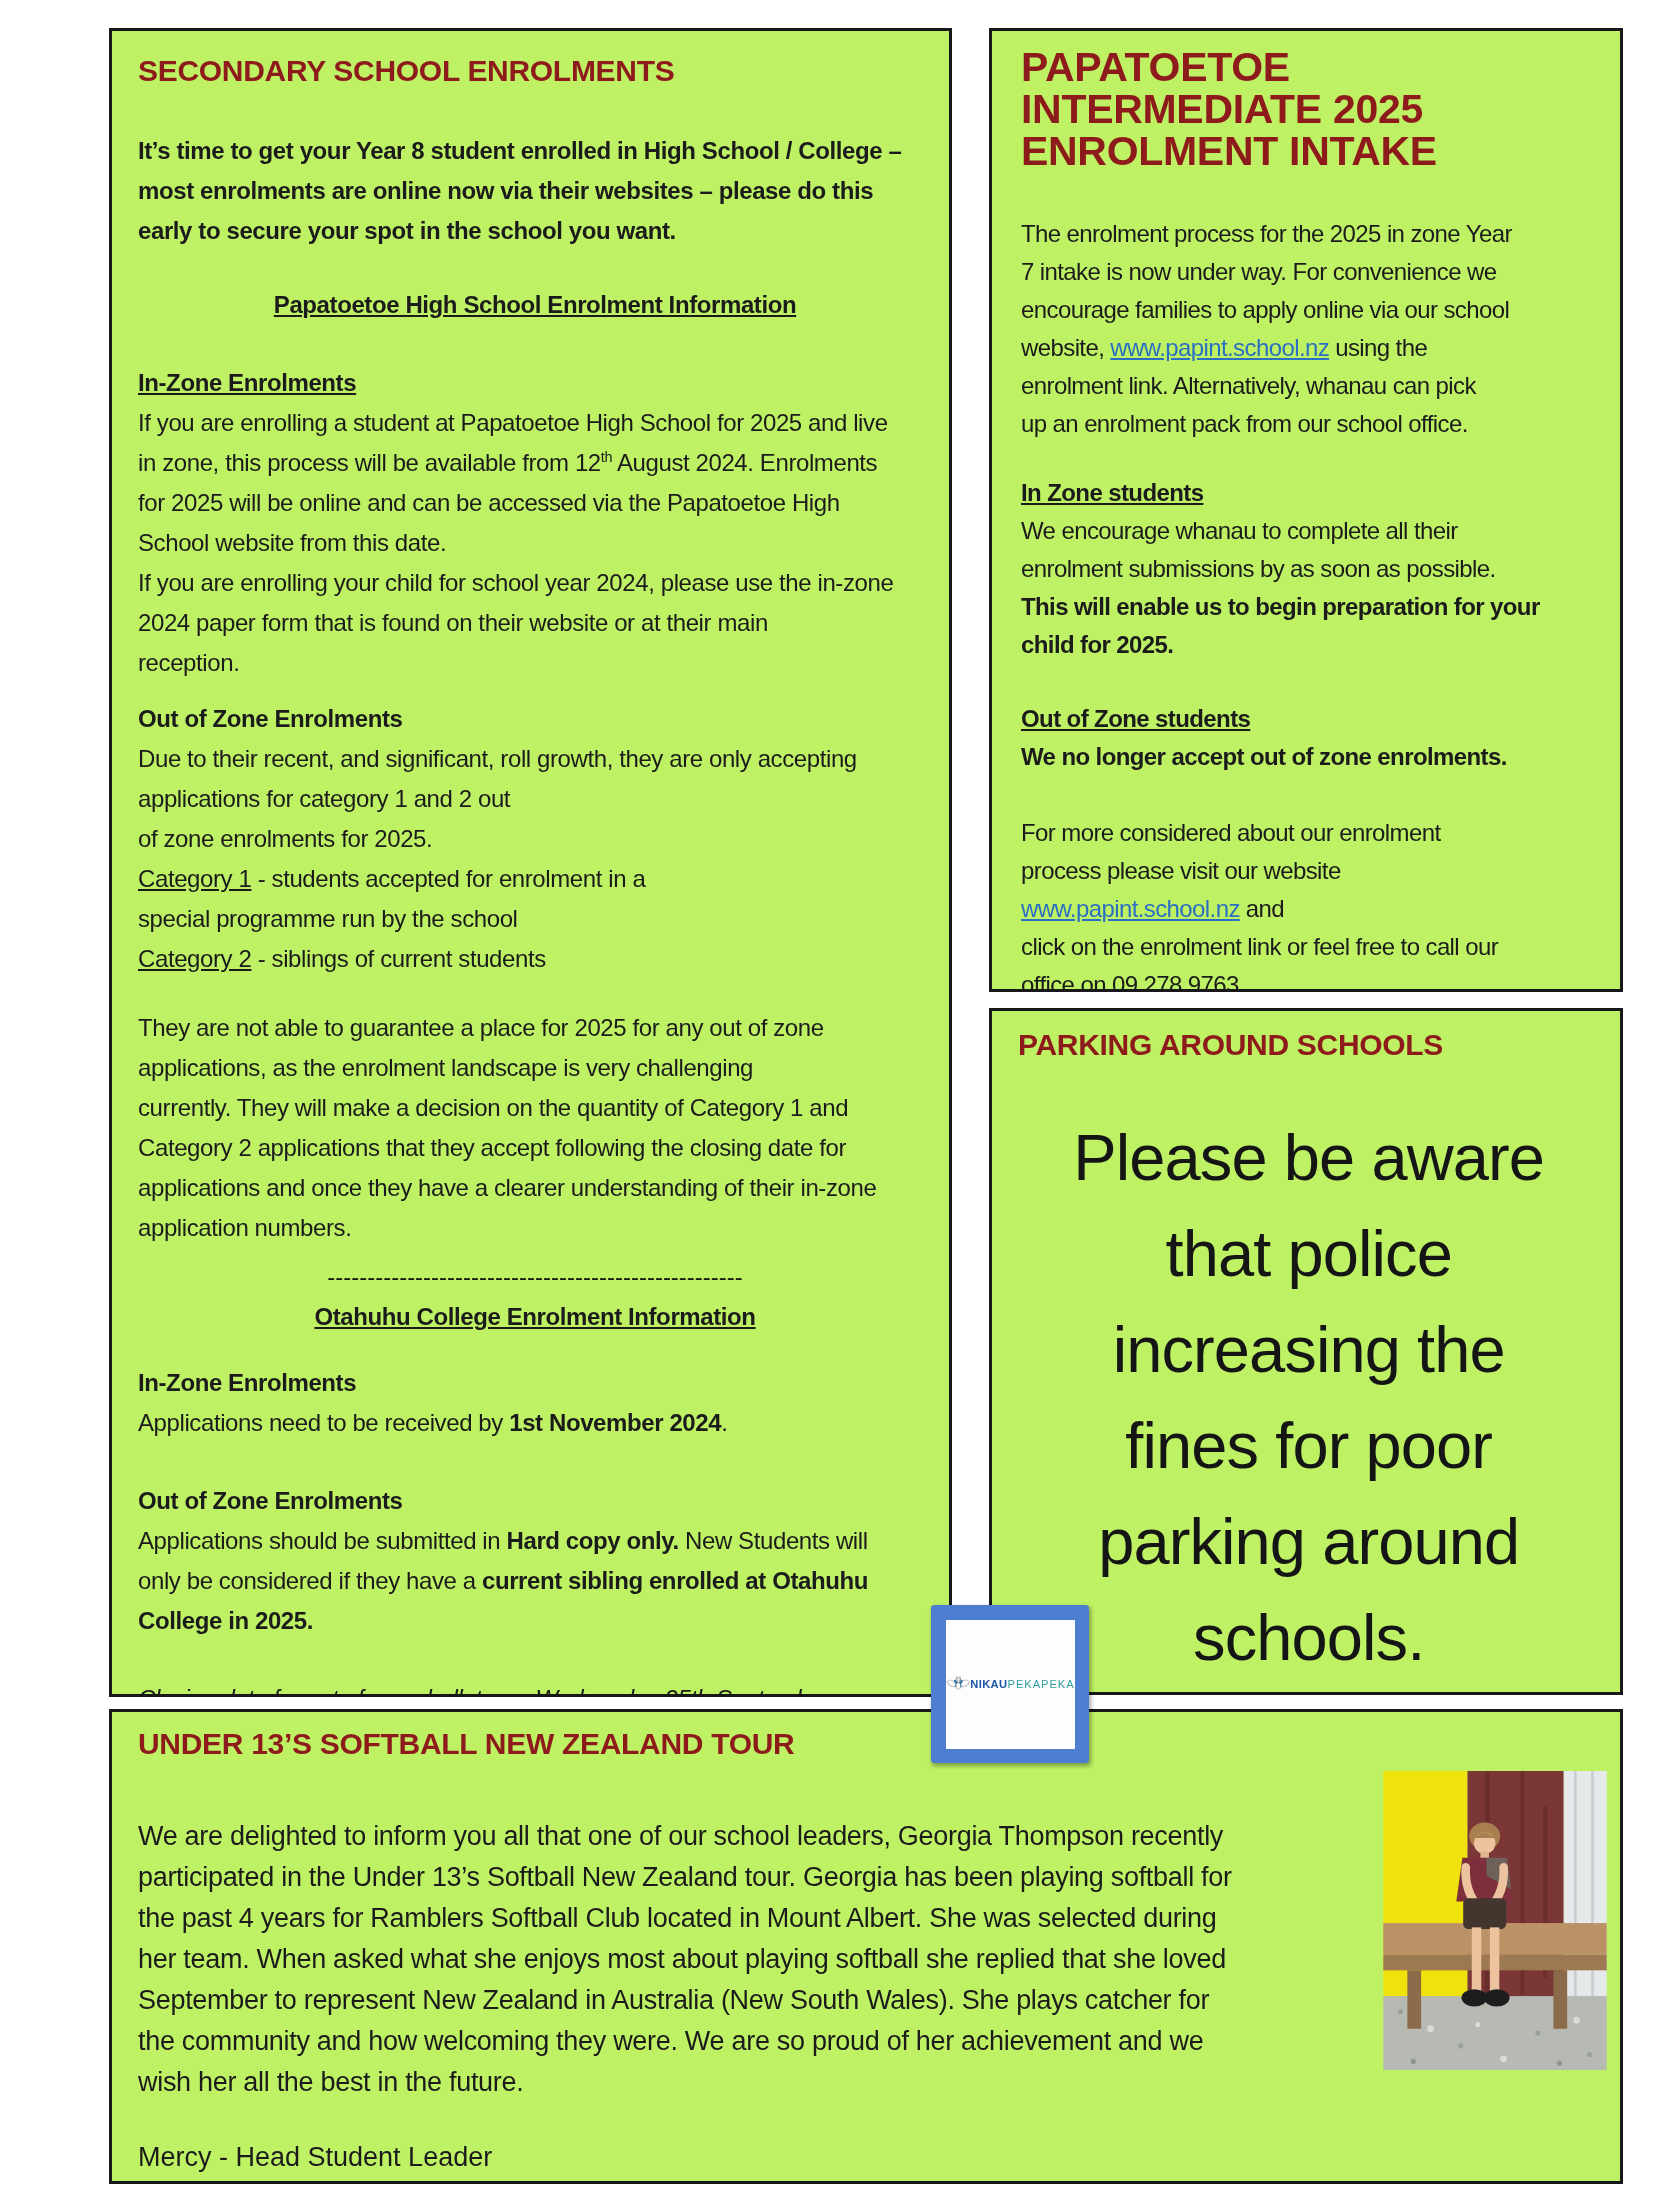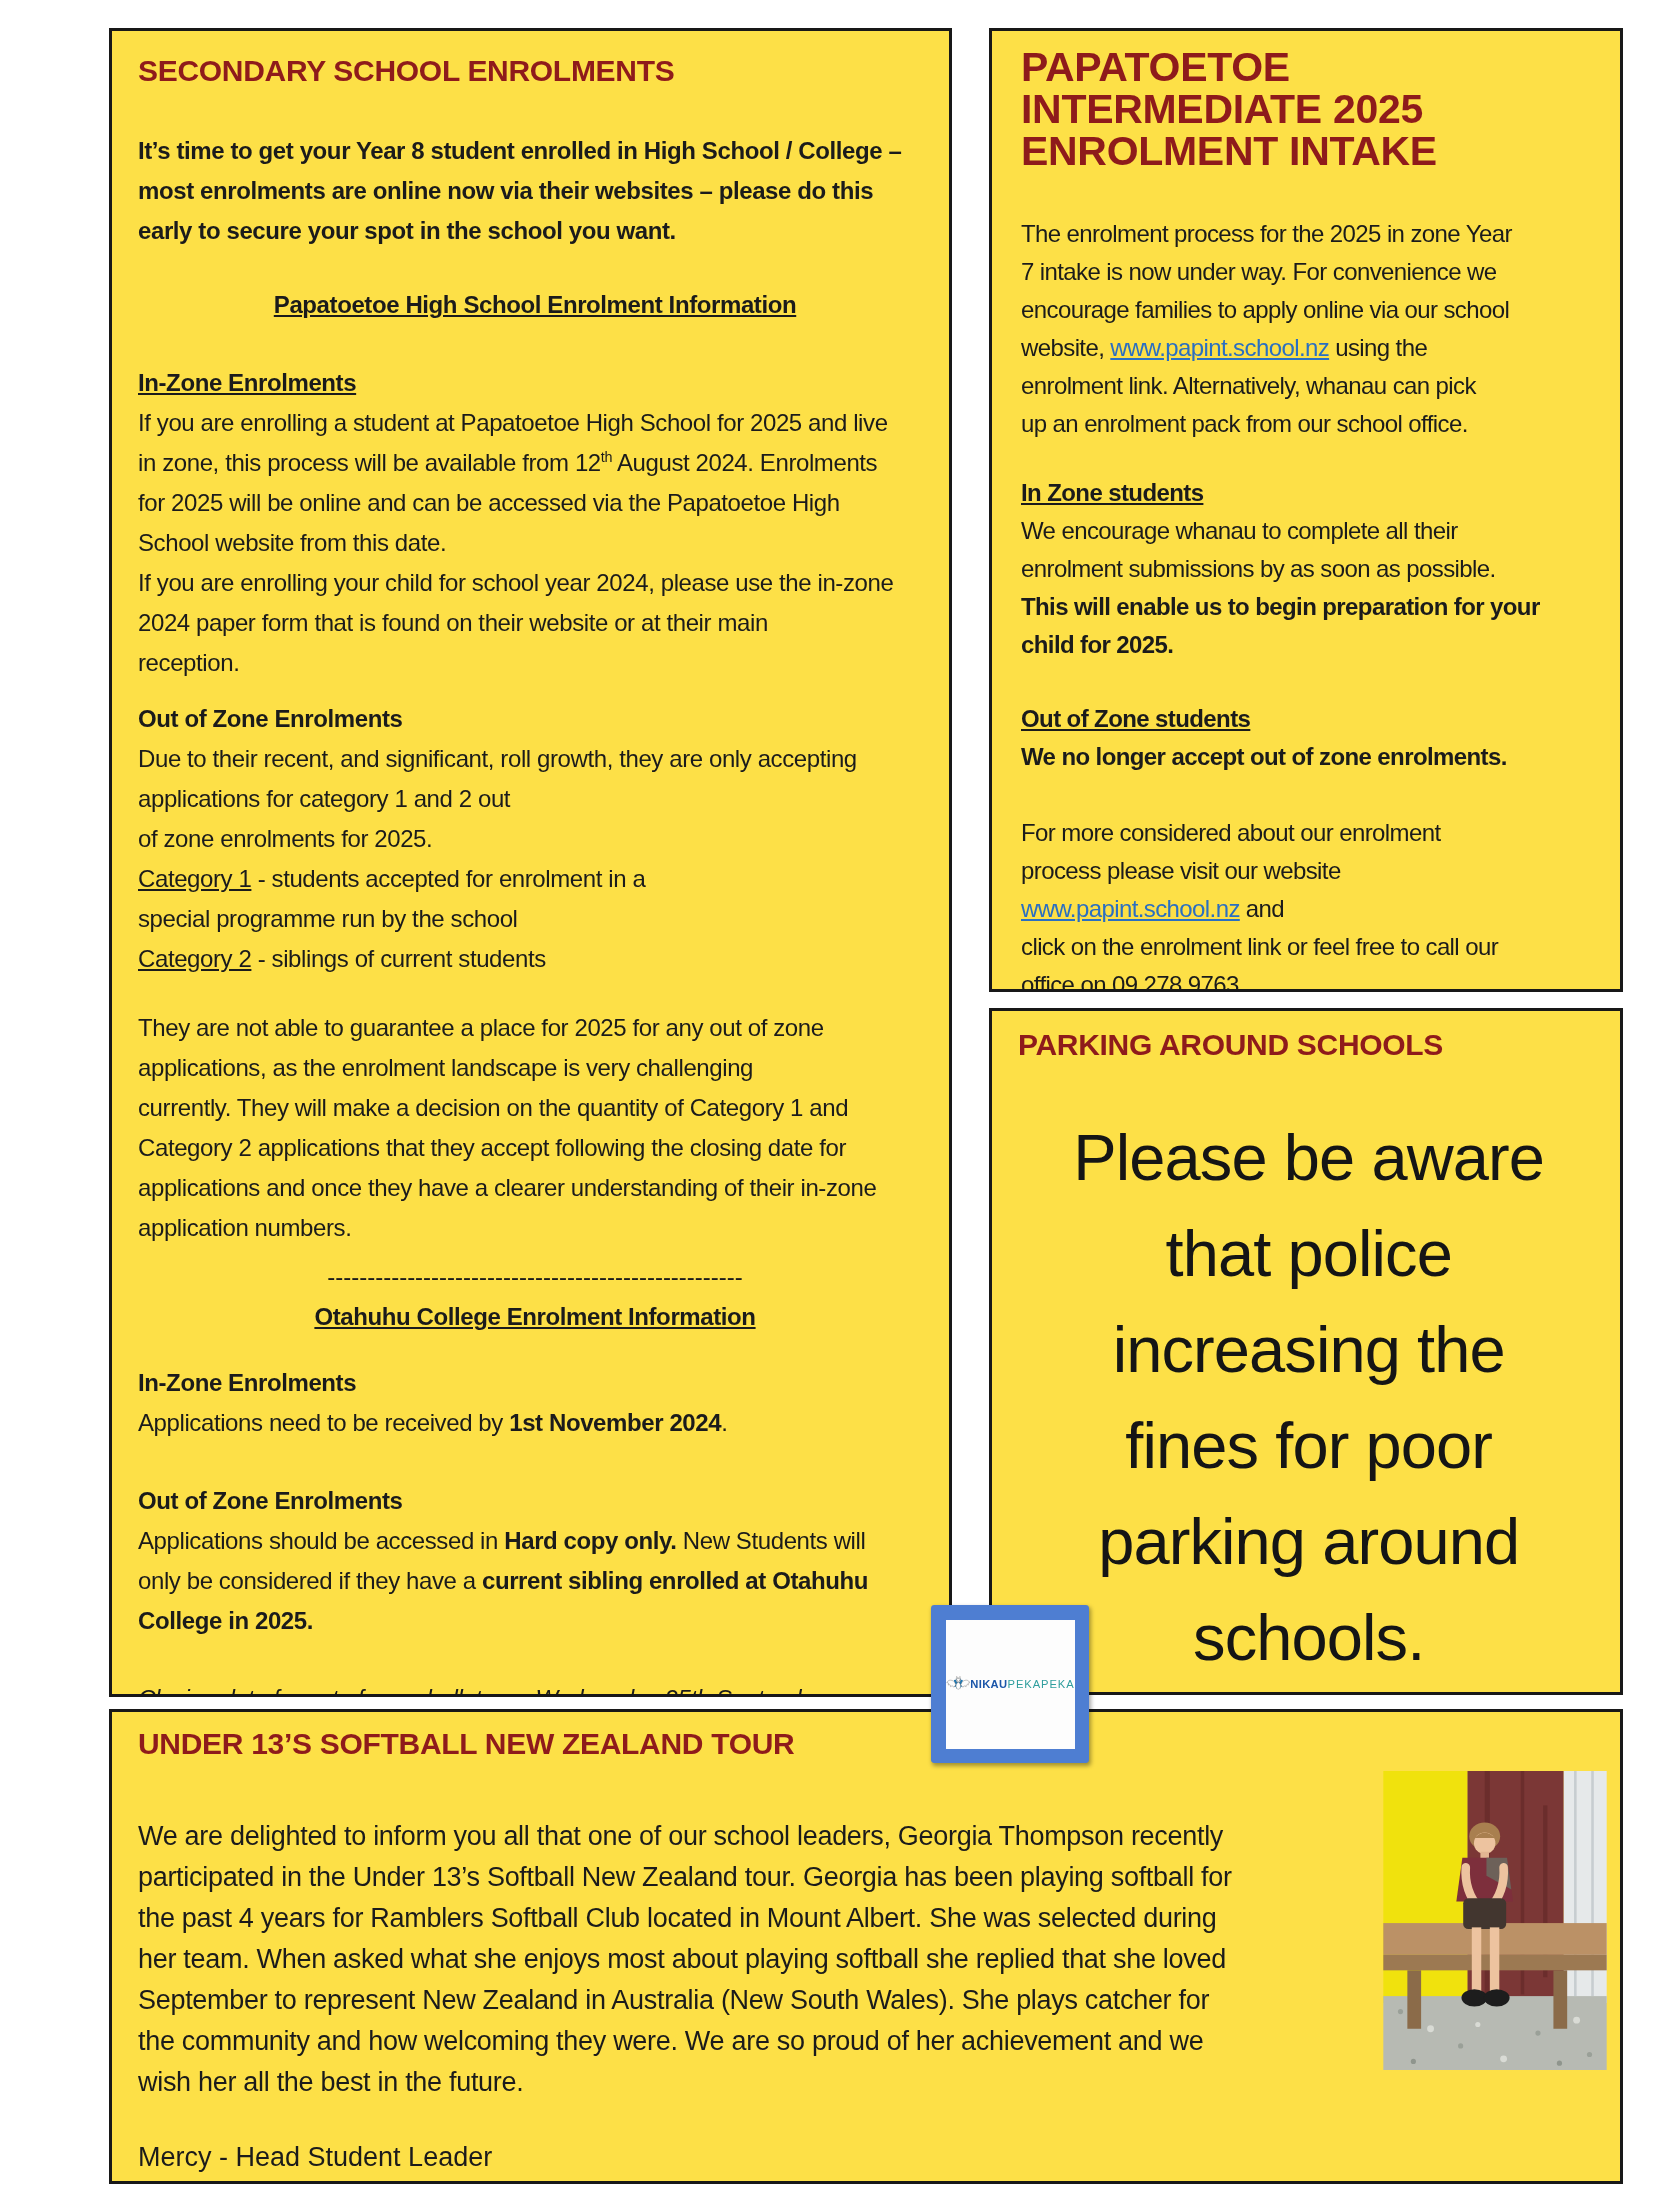--- a/index.html
+++ b/index.html
@@ -1,20 +1,20 @@
 <!DOCTYPE html>
 <html style="font-size:13.8px"><head>
 <meta charset="utf-8">
 <style>
   html,body{margin:0;padding:0;}
   body{
     width:1673px;height:2203px;position:relative;background:#ffffff;
     font-family:"Liberation Sans", sans-serif;color:#1b1b1b;overflow:hidden;
   }
-  .box{position:absolute;box-sizing:border-box;border:3.4px solid #181818;background:#fde047;overflow:hidden;}
+  .box{position:absolute;box-sizing:border-box;border:3.4px solid #181818;background:#bef264;overflow:hidden;}
   #left-box{left:109px;top:27.5px;width:843px;height:1669px;padding:20.6px 17px 17px 26px;}
   #right-box1{left:989px;top:27.5px;width:634px;height:964px;padding:15.5px 22.4px 15.5px 29px;}
   #right-box2{left:989px;top:1008px;width:634px;height:687px;padding:13.8px 20.6px 13.8px 26px;}
   #bottom-box{left:109px;top:1709px;width:1514px;height:475px;padding:12px 26px;}
 
   .h-red{color:#8e1b1b;font-weight:bold;font-size:30px;line-height:40px;letter-spacing:-0.3px;}
   #right-box1 .h-red{font-size:41px;line-height:42px;}
 
   .l-line{font-size:24px;line-height:40px;letter-spacing:-0.4px;white-space:nowrap;}
   .r-line{font-size:24px;line-height:38px;letter-spacing:-0.6px;white-space:nowrap;}
@@ -109,21 +109,21 @@
   </div>
 
   <div class="l-line ctr dashes">----------------------------------------------------</div>
   <div class="l-line b u ctr ota-head">Otahuhu College Enrolment Information</div>
 
   <div class="l-line b sub2">In-Zone Enrolments</div>
   <div class="l-line"><span>Applications need to be received by </span><span class="b">1st November 2024</span><span>.</span></div>
 
   <div class="l-line b sub3">Out of Zone Enrolments</div>
   <div>
-    <div class="l-line"><span>Applications should be accessed in </span><span class="b">Hard copy only.</span><span> New Students will</span></div>
+    <div class="l-line"><span>Applications should be submitted in </span><span class="b">Hard copy only.</span><span> New Students will</span></div>
     <div class="l-line"><span>only be considered if they have a </span><span class="b">current sibling enrolled at Otahuhu</span></div>
     <div class="l-line b">College in 2025.</div>
   </div>
 
   <div class="l-line i closing">Closing date for out of zone ballot was Wednesday 25th September.</div>
 </div>
 
 <div class="box" id="right-box1">
   <div class="h-red">
     <div>PAPATOETOE INTERMEDIATE 2025</div>

